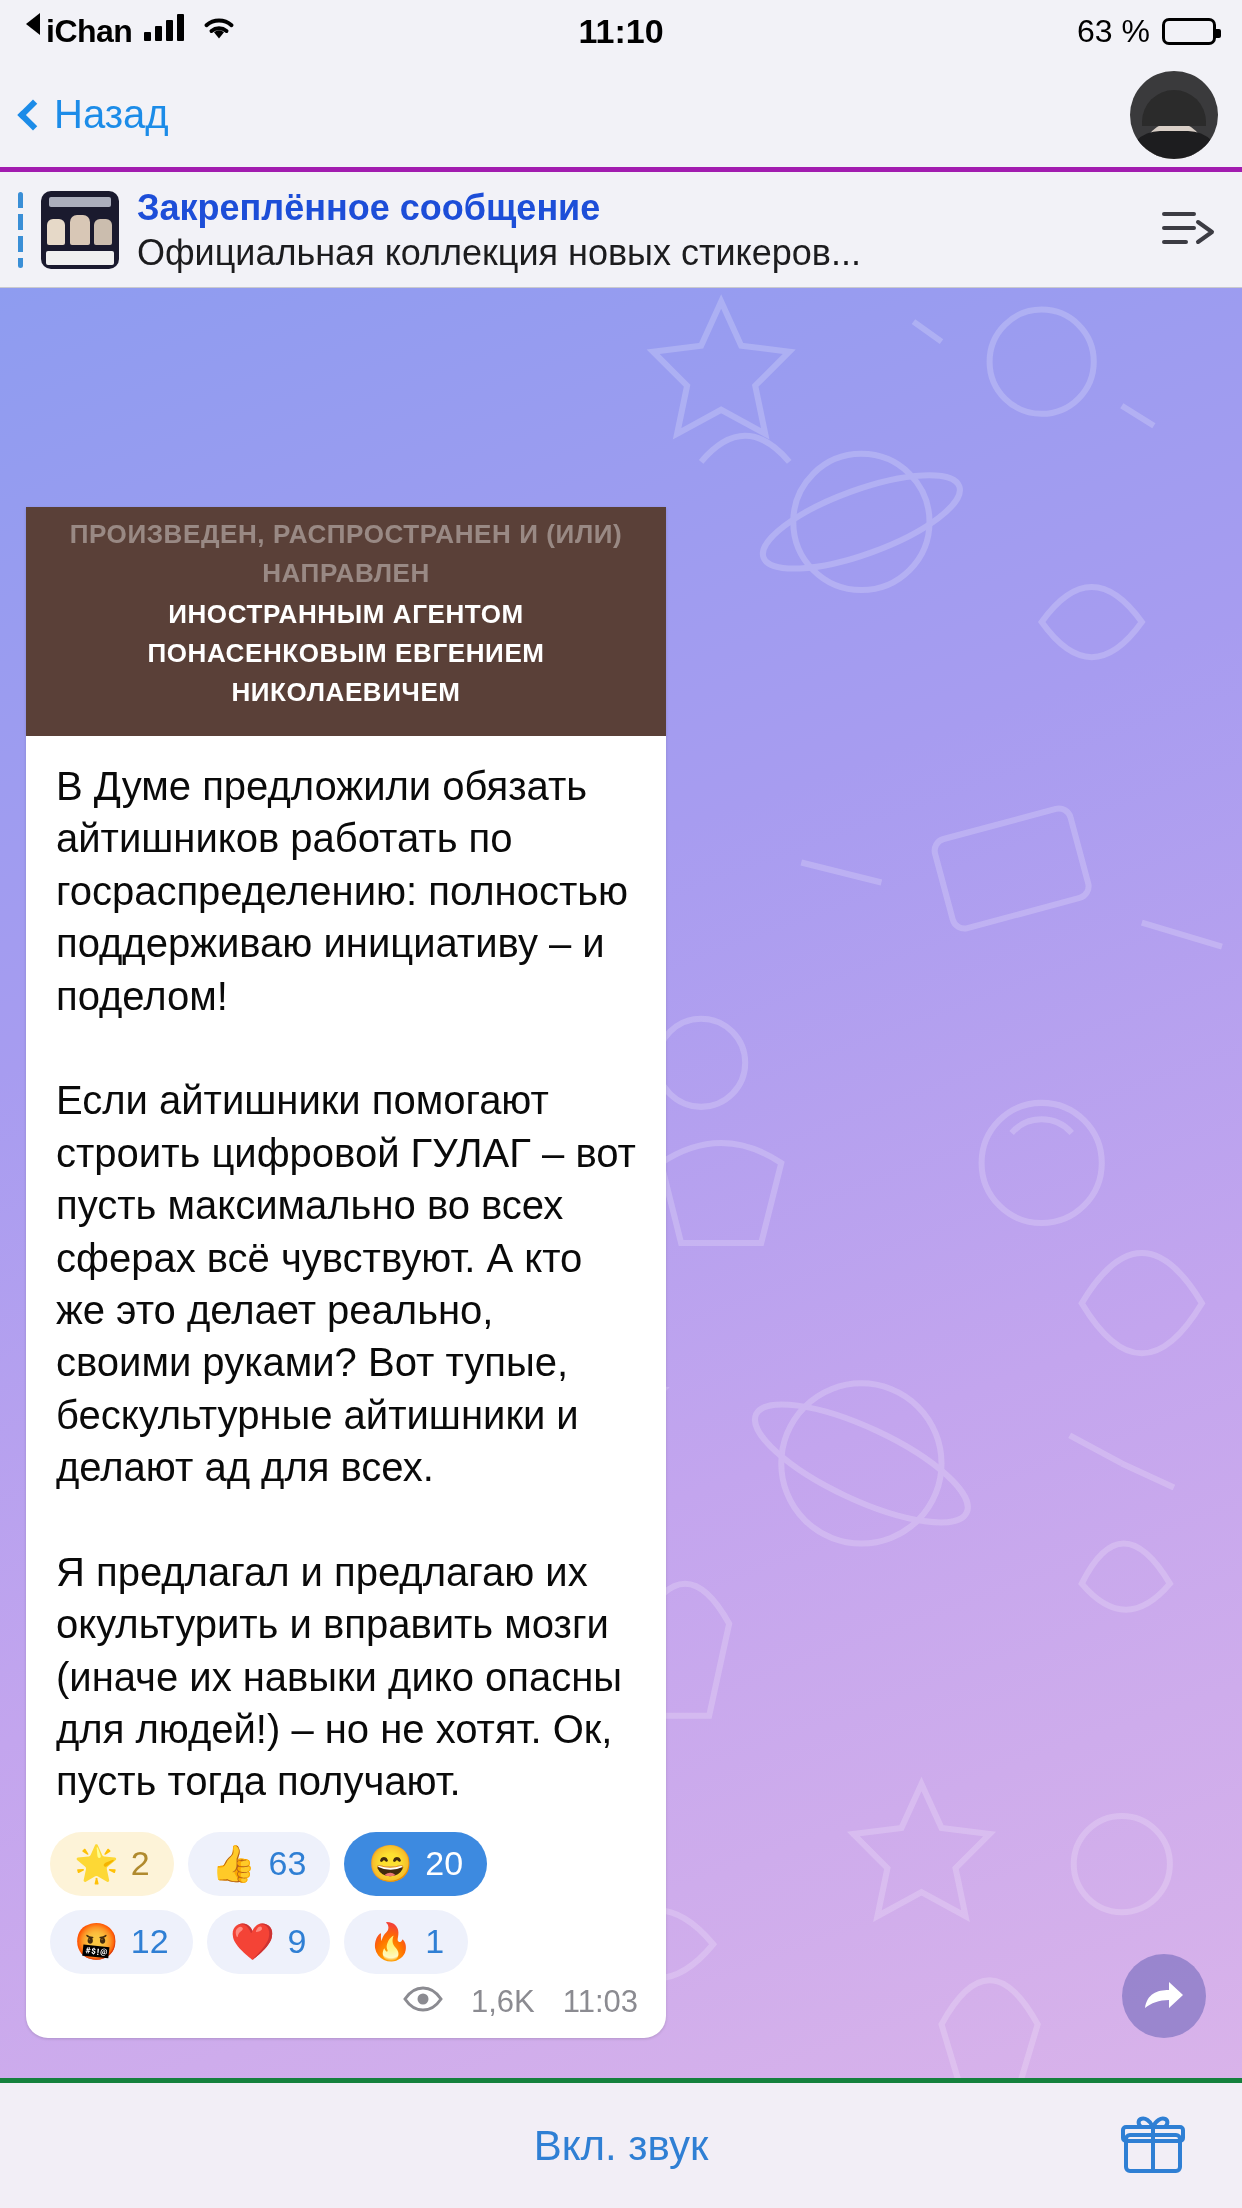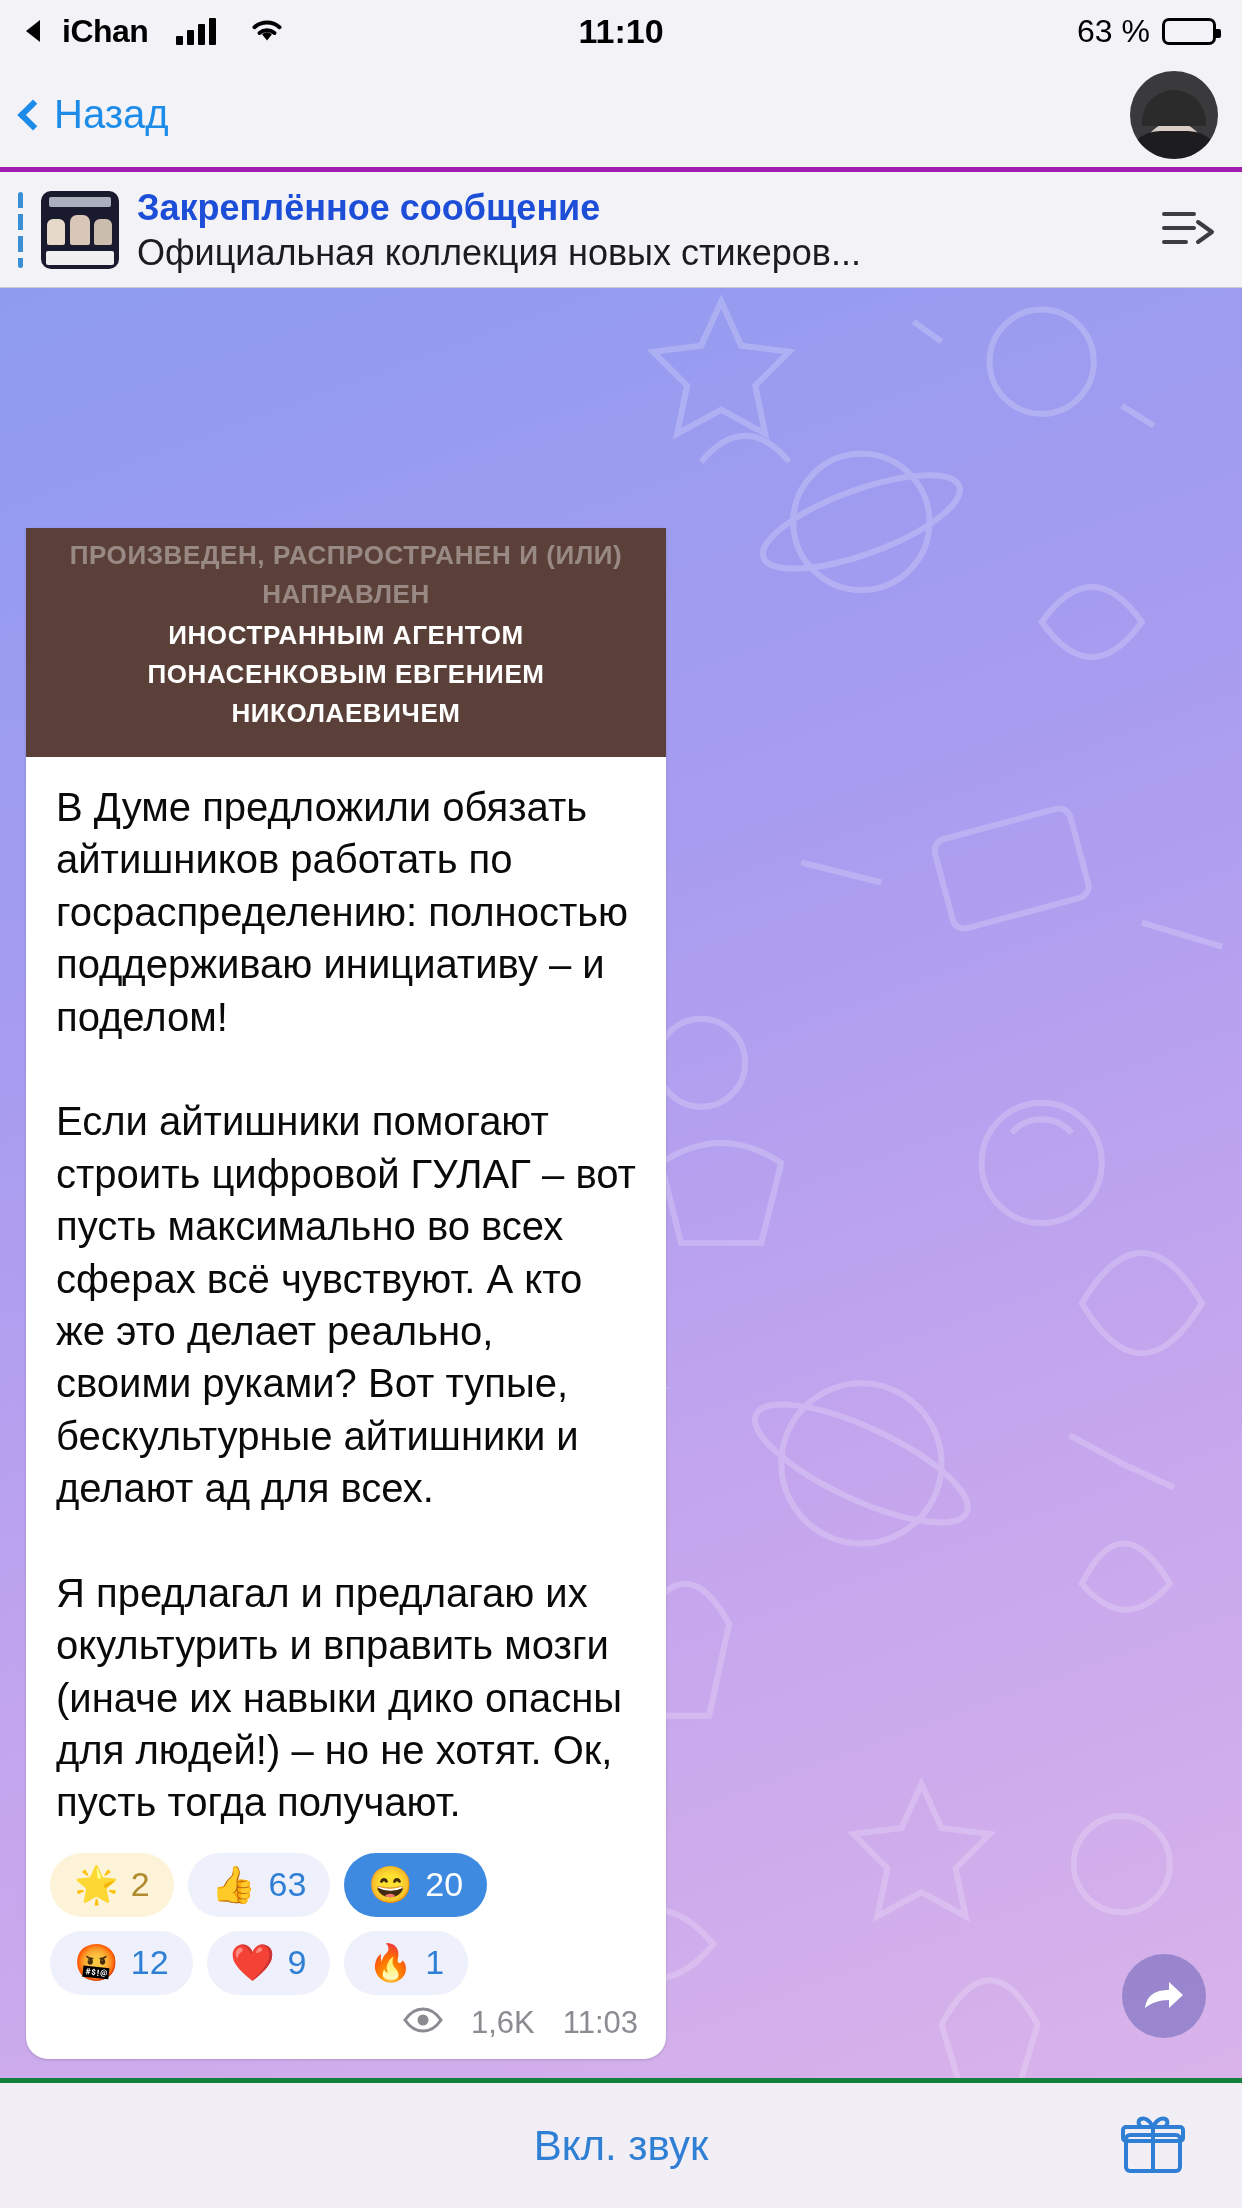--- a/index.html
+++ b/index.html
@@ -24,21 +24,21 @@
     height: 62px;
     background: #f2f2f7;
     display: flex;
     align-items: center;
     justify-content: space-between;
     padding: 0 26px;
     flex: 0 0 62px;
     position: relative;
     z-index: 5;
   }
-  .sb-left { display: flex; align-items: center; gap: 22px; }
+  .sb-left { display: flex; gap: 6px; }
   .sb-back-tri {
     width: 0; height: 0;
     border-top: 11px solid transparent;
     border-bottom: 11px solid transparent;
     border-right: 14px solid #000;
   }
   .sb-carrier { font-size: 32px; font-weight: 600; color: #000; letter-spacing: -0.5px; }
   .sb-bars { display: flex; align-items: flex-end; gap: 4px; height: 28px; margin-left: 6px; }
   .sb-bars i { width: 7px; background: #000; border-radius: 1px; display: block; }
   .sb-bars i:nth-child(1) { height: 9px; }
@@ -320,21 +320,21 @@
           <path d="M460 780 l10 22 24 3 -17 17 5 24 -22 -12 -22 12 5 -24 -17 -17 24 -3z"></path>
           <circle cx="560" cy="820" r="24"></circle>
           <path d="M300 860 q28 -34 56 0 q-28 34 -56 0z"></path>
           <path d="M470 900 q24 -44 48 0 l-12 40 -24 0z"></path>
           <path d="M350 120 q22 -26 44 0"></path>
           <path d="M560 620 l-26 -14 M560 620 l26 12"></path>
         </g>
       </svg>
     </div>
 
-    <div class="bubble" style="top: 240px;">
+    <div class="bubble" style="top: 219px;">
       <div class="bubble-img">
         <div class="cut">ПРОИЗВЕДЕН, РАСПРОСТРАНЕН И (ИЛИ) НАПРАВЛЕН</div>
         <div>ИНОСТРАННЫМ АГЕНТОМ</div>
         <div>ПОНАСЕНКОВЫМ ЕВГЕНИЕМ НИКОЛАЕВИЧЕМ</div>
       </div>
       <div class="bubble-text">В Думе предложили обязать айтишников работать по госраспределению: полностью поддерживаю инициативу – и поделом!
 
 Если айтишники помогают строить цифровой ГУЛАГ – вот пусть максимально во всех сферах всё чувствуют. А кто же это делает реально, своими руками? Вот тупые, бескультурные айтишники и делают ад для всех.
 
 Я предлагал и предлагаю их окультурить и вправить мозги (иначе их навыки дико опасны для людей!) – но не хотят. Ок, пусть тогда получают.</div>

